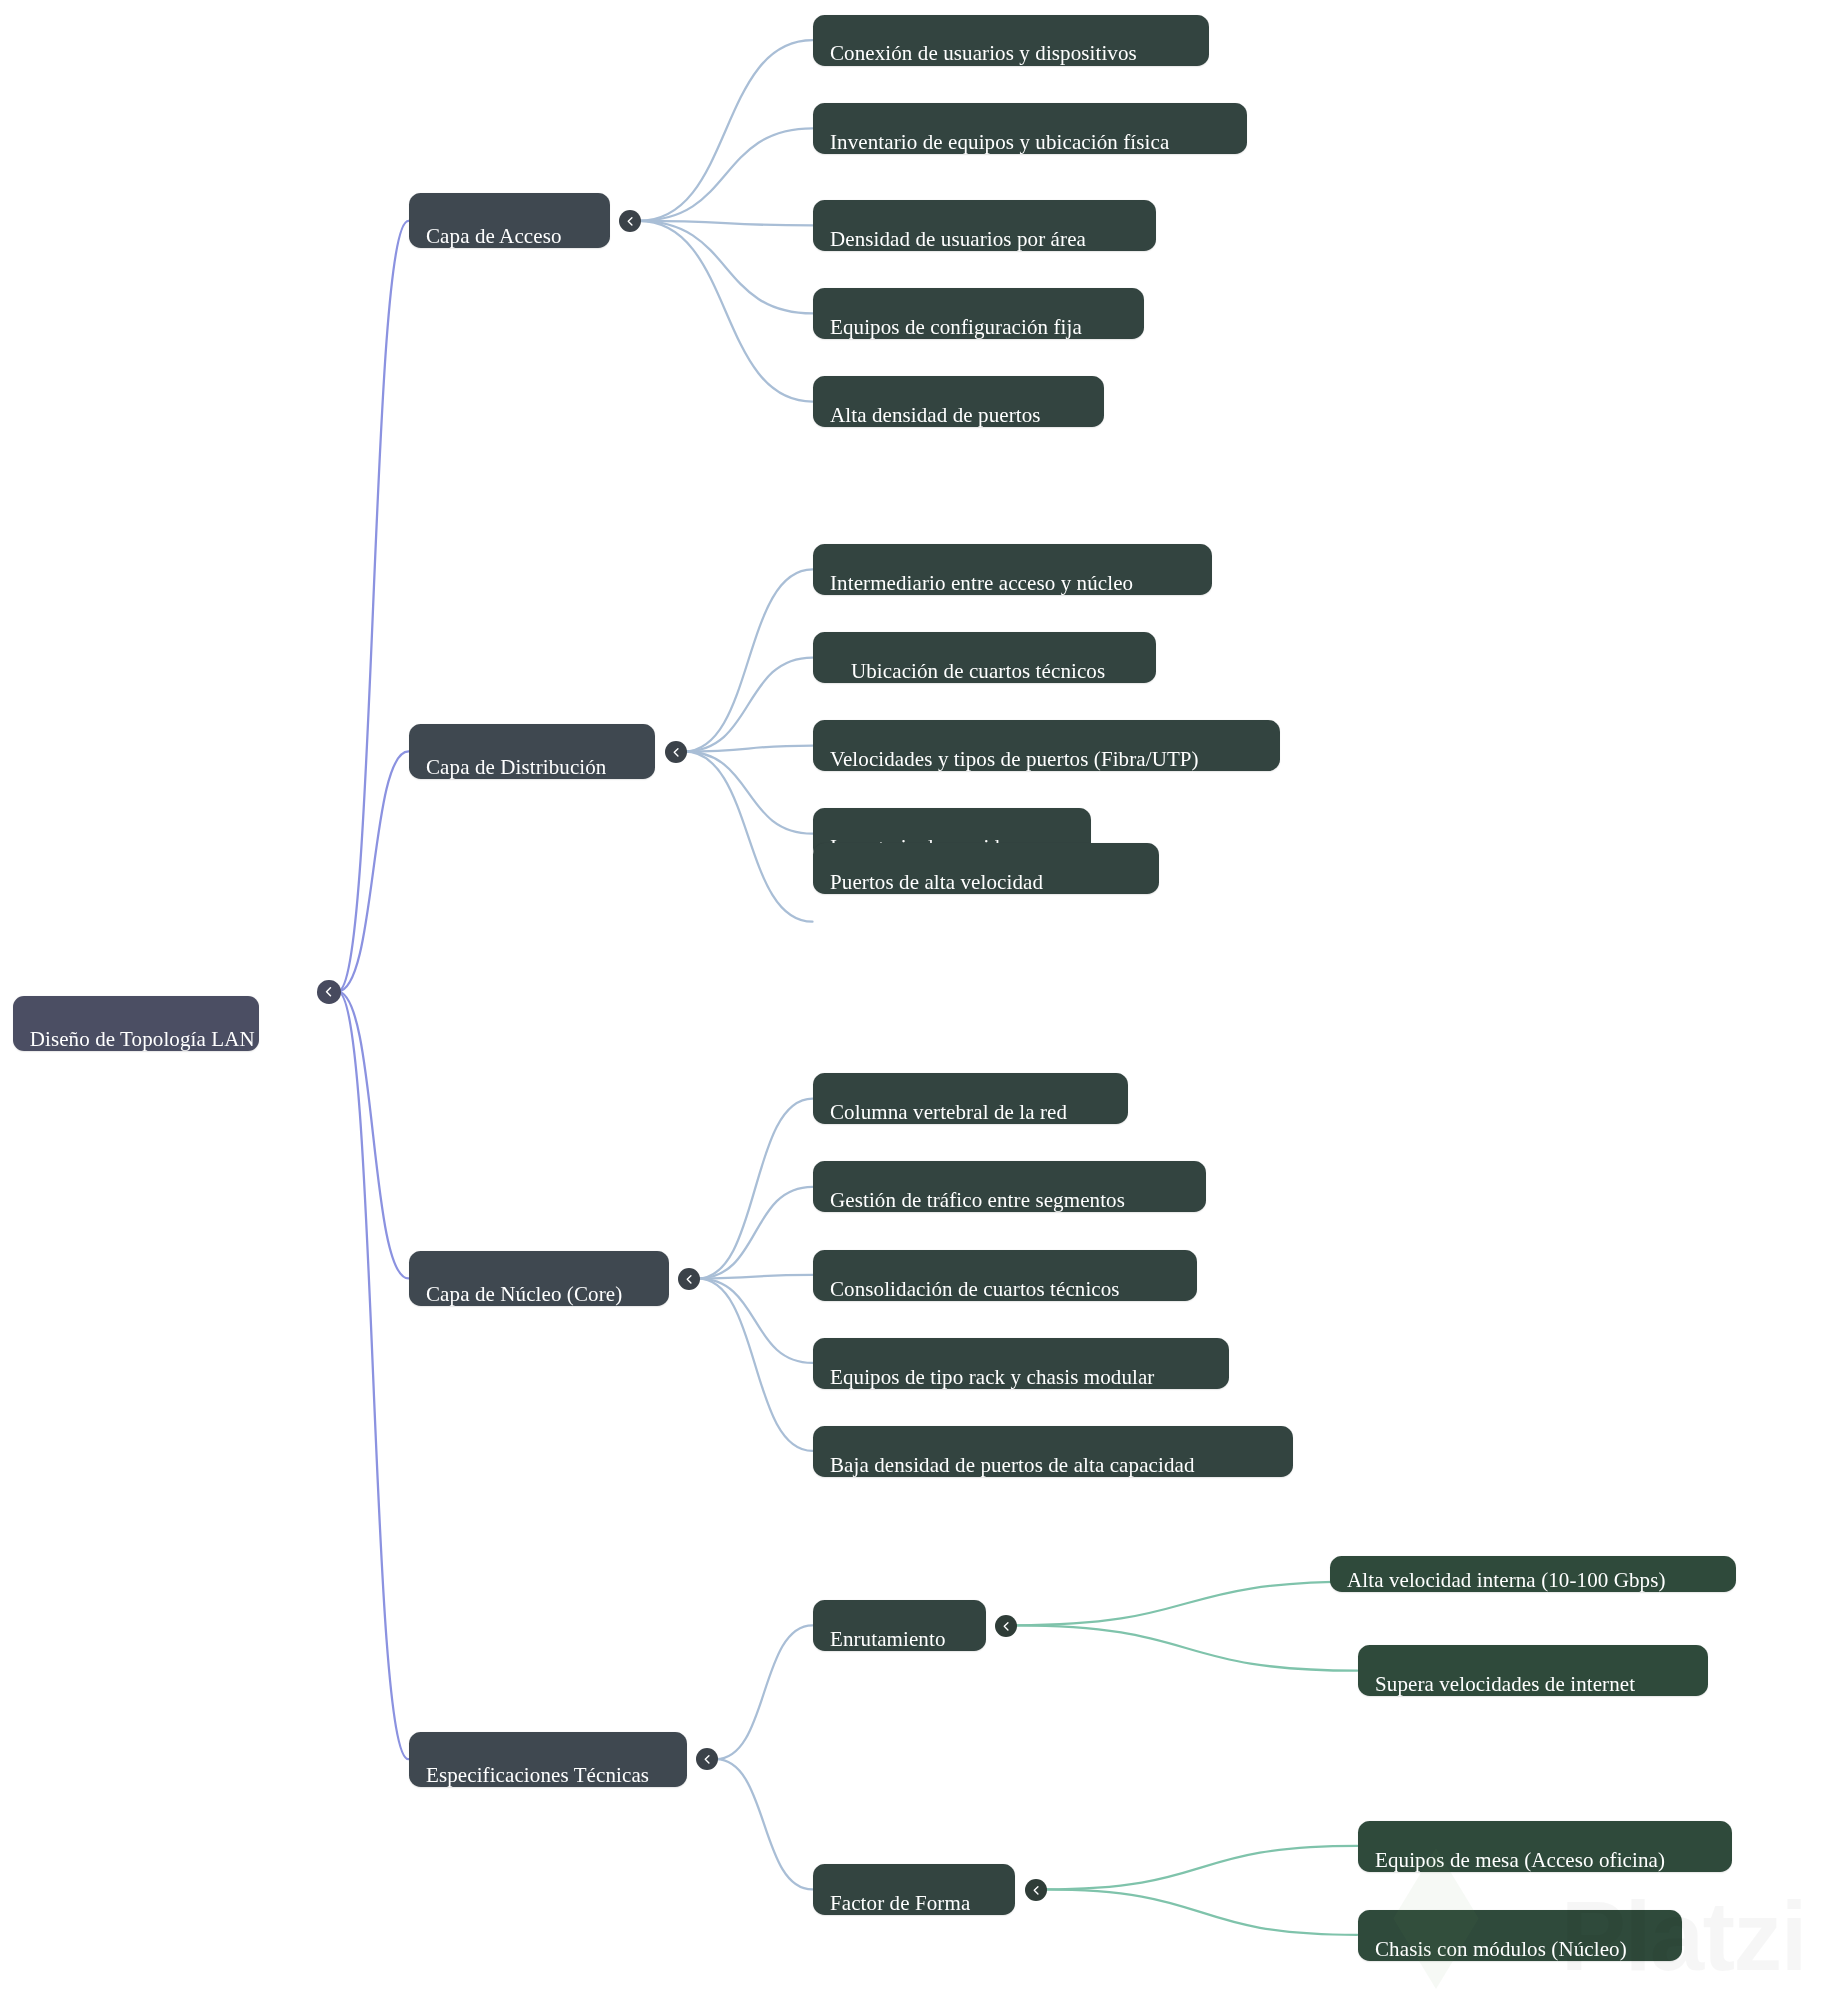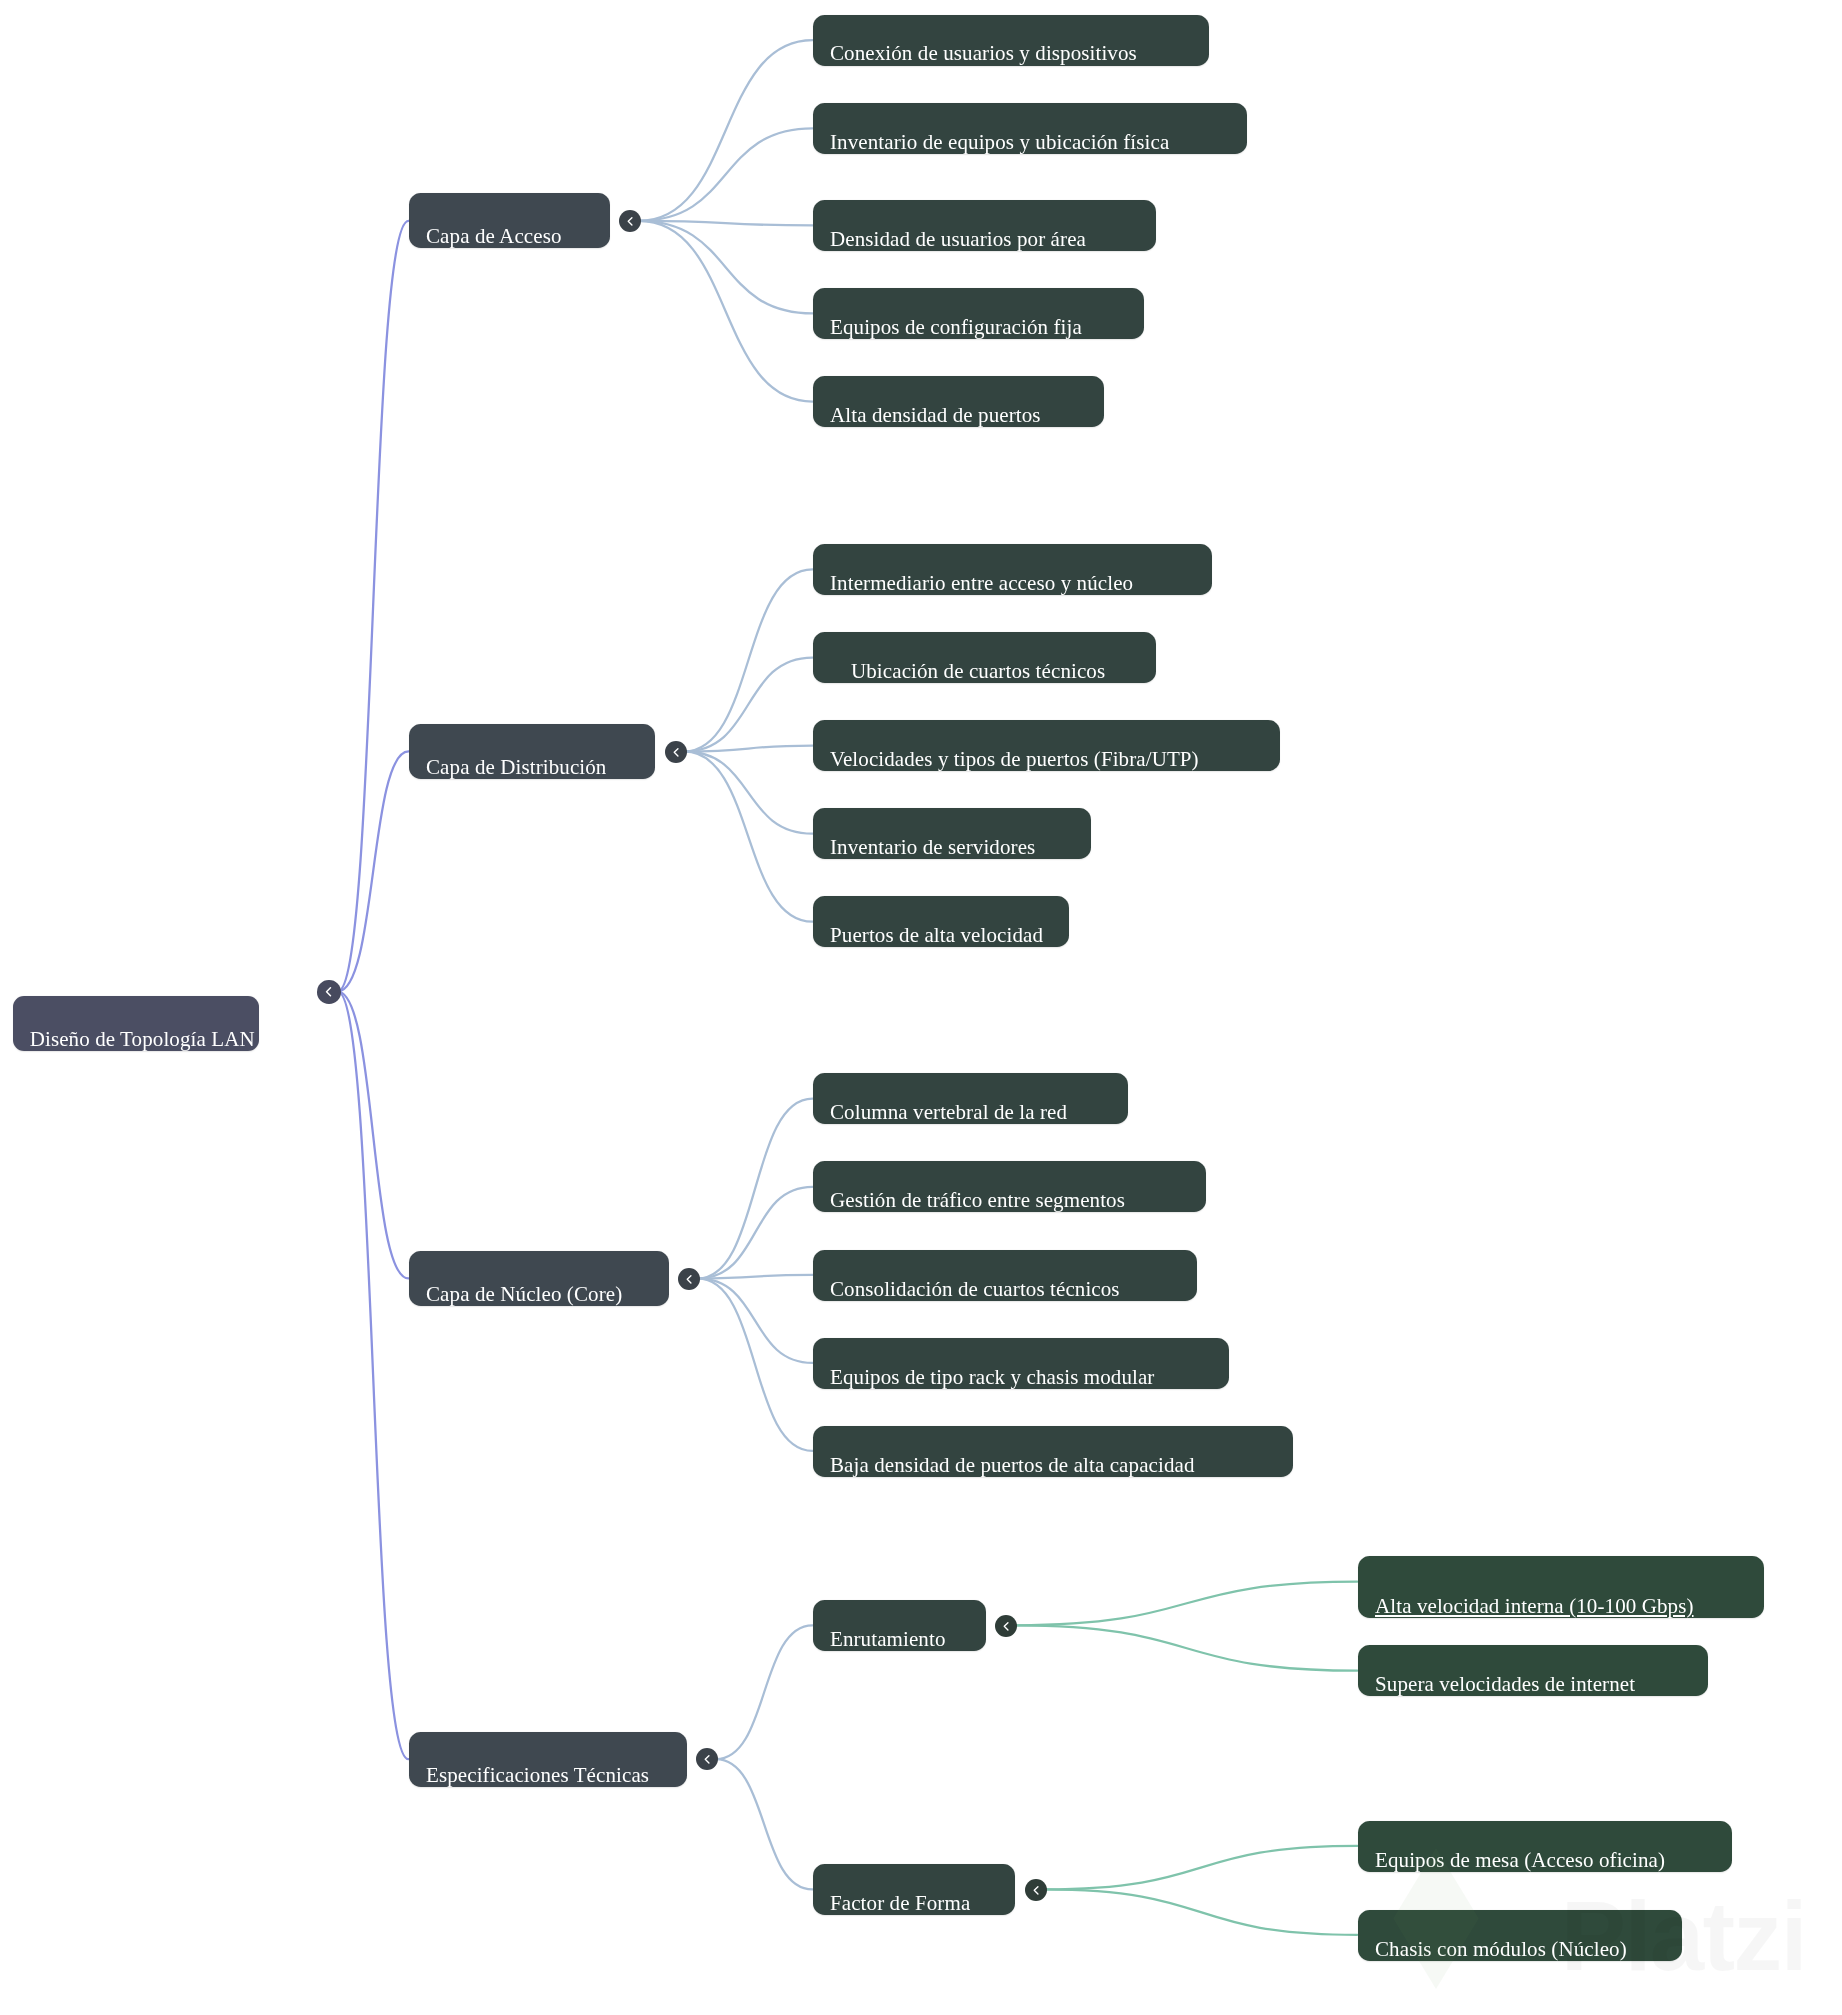--- a/index.html
+++ b/index.html
@@ -179,21 +179,21 @@
       </div>
       <div class="node lvl-3" style="left: 813px; top: 632px; width: 343px; height: 51px; padding-left: 38px;">
         <span class="label">Ubicación de cuartos técnicos</span>
       </div>
       <div class="node lvl-3" style="left: 813px; top: 720px; width: 467px; height: 51px;">
         <span class="label">Velocidades y tipos de puertos (Fibra/UTP)</span>
       </div>
       <div class="node lvl-3" style="left: 813px; top: 808px; width: 278px; height: 51px;">
         <span class="label">Inventario de servidores</span>
       </div>
-      <div class="node lvl-3" style="left: 813px; top: 896px; width: 256px; height: 51px;">
+      <div class="node lvl-3" style="left: 813px; top: 843px; width: 346px; height: 51px;">
         <span class="label">Puertos de alta velocidad</span>
       </div>
       <div class="node lvl-2" style="left: 409px; top: 1251px; width: 260px; height: 55px;">
         <span class="label">Capa de Núcleo (Core)</span>
       </div>
       <div class="toggle tg-2" style="left: 678px; top: 1268px; width: 22px; height: 22px;">
         <svg width="12.7" height="12.7" viewBox="0 0 24 24" aria-hidden="true">
           <path d="M15 5 L8 12 L15 19" fill="none" stroke="#ffffff" stroke-width="2.6" stroke-linecap="round" stroke-linejoin="round"></path>
         </svg>
       </div>
@@ -221,21 +221,21 @@
         </svg>
       </div>
       <div class="node lvl-3" style="left: 813px; top: 1600px; width: 173px; height: 51px;">
         <span class="label">Enrutamiento</span>
       </div>
       <div class="toggle tg-3" style="left: 995px; top: 1615px; width: 22px; height: 22px;">
         <svg width="12.7" height="12.7" viewBox="0 0 24 24" aria-hidden="true">
           <path d="M15 5 L8 12 L15 19" fill="none" stroke="#ffffff" stroke-width="2.6" stroke-linecap="round" stroke-linejoin="round"></path>
         </svg>
       </div>
-      <div class="node lvl-4" style="left: 1358px; top: 1556px; width: 406px; height: 62px; text-decoration: underline;">
+      <div class="node lvl-4" style="left: 1330px; top: 1556px; width: 406px; height: 36px;">
         <span class="label">Alta velocidad interna (10-100 Gbps)</span>
       </div>
       <div class="node lvl-4" style="left: 1358px; top: 1645px; width: 350px; height: 51px;">
         <span class="label">Supera velocidades de internet</span>
       </div>
       <div class="node lvl-3" style="left: 813px; top: 1864px; width: 202px; height: 51px;">
         <span class="label">Factor de Forma</span>
       </div>
       <div class="toggle tg-3" style="left: 1025px; top: 1879px; width: 22px; height: 22px;">
         <svg width="12.7" height="12.7" viewBox="0 0 24 24" aria-hidden="true">

